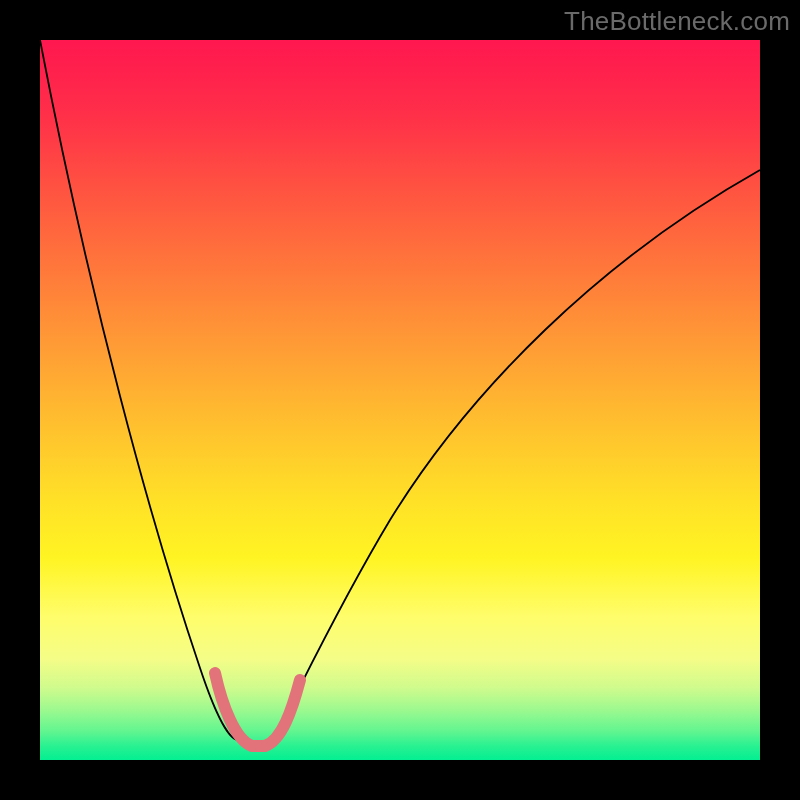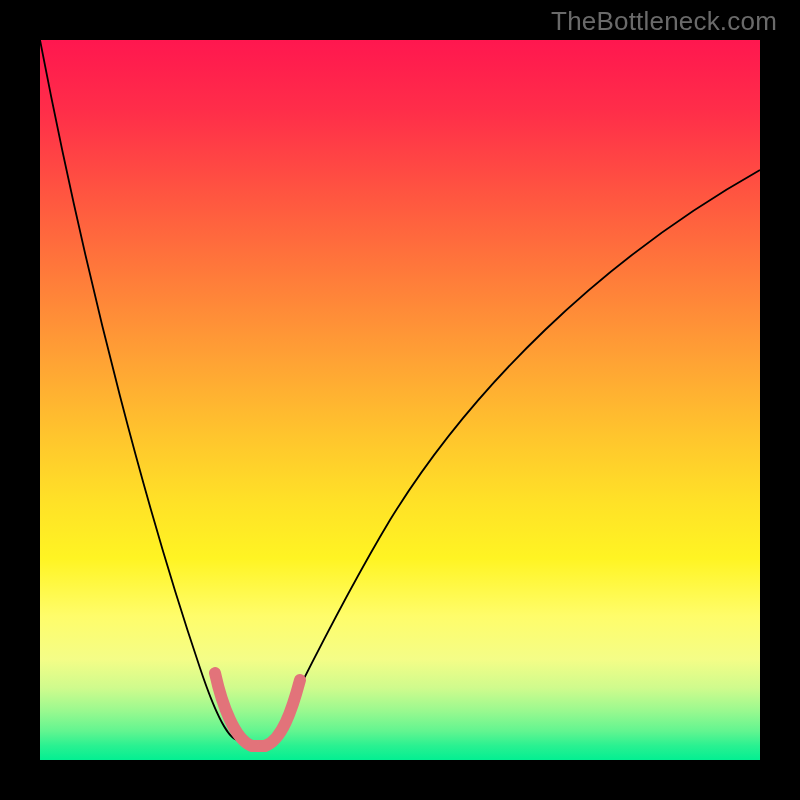--- a/index.html
+++ b/index.html
@@ -6,21 +6,21 @@
   html, body { width: 800px; height: 800px; overflow: hidden; }
   .frame {
     width: 800px;
     height: 800px;
     background: #000;
     position: relative;
   }
   .watermark {
     position: absolute;
     top: 6px;
-    right: 23px;
+    right: 10px;
     font-family: Arial, Helvetica, sans-serif;
     font-size: 26px;
     color: #6a6a6a;
     letter-spacing: 0.2px;
   }
   .plot-area {
     position: absolute;
     top: 40px;
     left: 40px;
     width: 720px;

